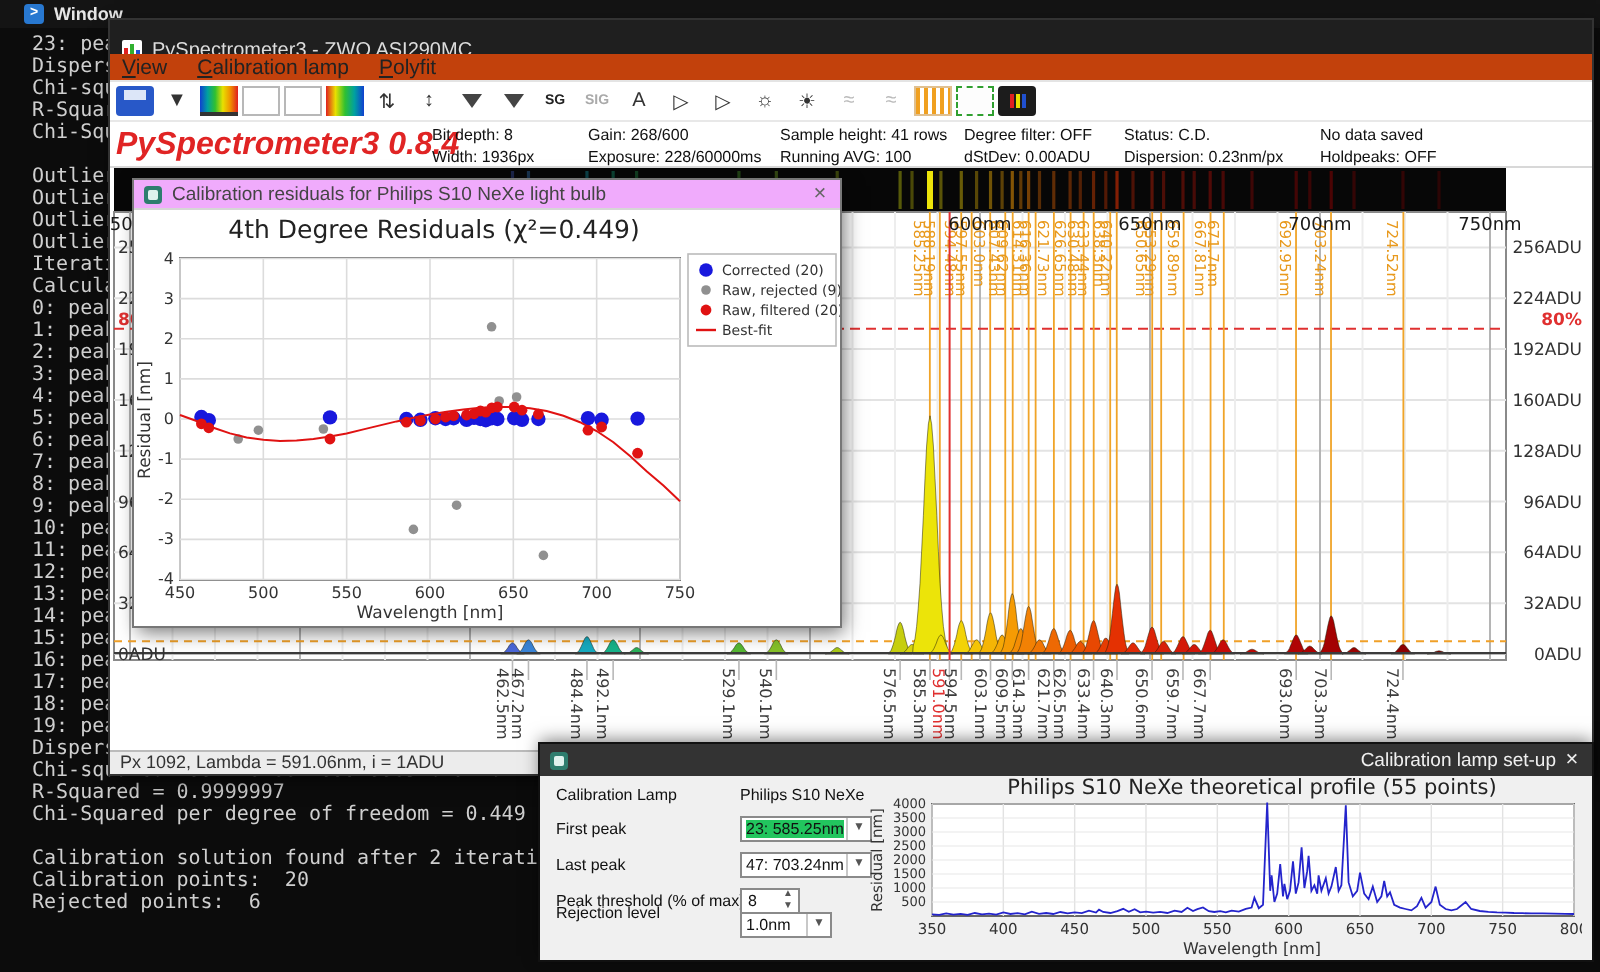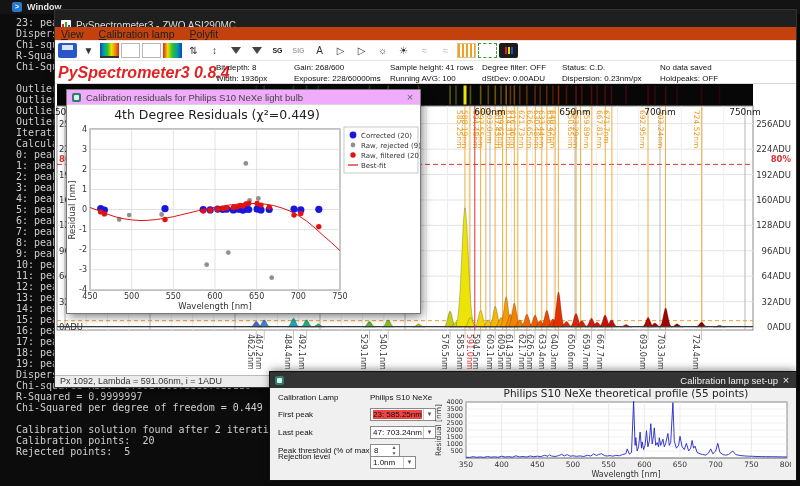--- a/index.html
+++ b/index.html
@@ -65,21 +65,21 @@
       box-shadow:0 0 0 1px #111,0 -2px 8px rgba(0,0,0,.5);}
   #lampdlg .dtitle{position:absolute;left:0;top:0;width:100%;height:16px;background:#333;display:flex;align-items:center;}
   #lampdlg .dtxt{font-size:9.5px;color:#f0f0f0;flex:1;text-align:right;}
   #lampdlg .dclose{color:#eee;}
   .lrow{position:absolute;left:8px;height:14px;font-size:8px;color:#111;white-space:nowrap;}
   .lval{position:absolute;left:100px;font-size:8px;color:#111;white-space:nowrap;}
   .combo{position:absolute;left:100px;width:66px;height:13px;background:#fff;border:1px solid #8a8a8a;
       font-size:8px;line-height:12px;color:#111;box-sizing:border-box;padding-left:2px;white-space:nowrap;}
   .combo .arr{position:absolute;right:0;top:0;width:11px;height:11px;border-left:1px solid #c8c8c8;
       text-align:center;font-size:6px;line-height:11px;color:#555;}
-  .combo.sel .cval{background:#ef4444;}
+  .combo.sel .cval{background:#22c55e;}
   .spin{position:absolute;left:100px;width:30px;height:13px;background:#fff;border:1px solid #8a8a8a;
       font-size:8px;line-height:12px;color:#111;box-sizing:border-box;padding-left:3px;}
   .spin .ud{position:absolute;right:0;top:-1px;width:10px;height:13px;font-size:5px;line-height:6px;color:#555;text-align:center;}
   svg text{font-family:"DejaVu Sans","Liberation Sans",sans-serif;}
 </style>
 </head>
 <body>
 
 <div id="screen">
 
@@ -121,21 +121,21 @@
       <div class="tl">17: peak</div>
       <div class="tl">18: peak</div>
       <div class="tl">19: peak</div>
       <div class="tl">Dispersi</div>
       <div class="tl">Chi-squared RSS:  0.0014399733857619116</div>
       <div class="tl">R-Squared = 0.9999997</div>
       <div class="tl">Chi-Squared per degree of freedom = 0.449</div>
       <div class="tl"> </div>
       <div class="tl">Calibration solution found after 2 iterations</div>
       <div class="tl">Calibration points:  20</div>
-      <div class="tl">Rejected points:  5</div>
+      <div class="tl">Rejected points:  6</div>
     </div>
 
   <div id="mainwin">
     <div id="mw-title">
       <span class="appicon">
         <i style="height:5px;background:#e02020"></i>
           <i style="height:7px;background:#30b030"></i>
           <i style="height:4px;background:#2050d0"></i>
       </span>
       <span class="ttl">PySpectrometer3 - ZWO ASI290MC</span>

